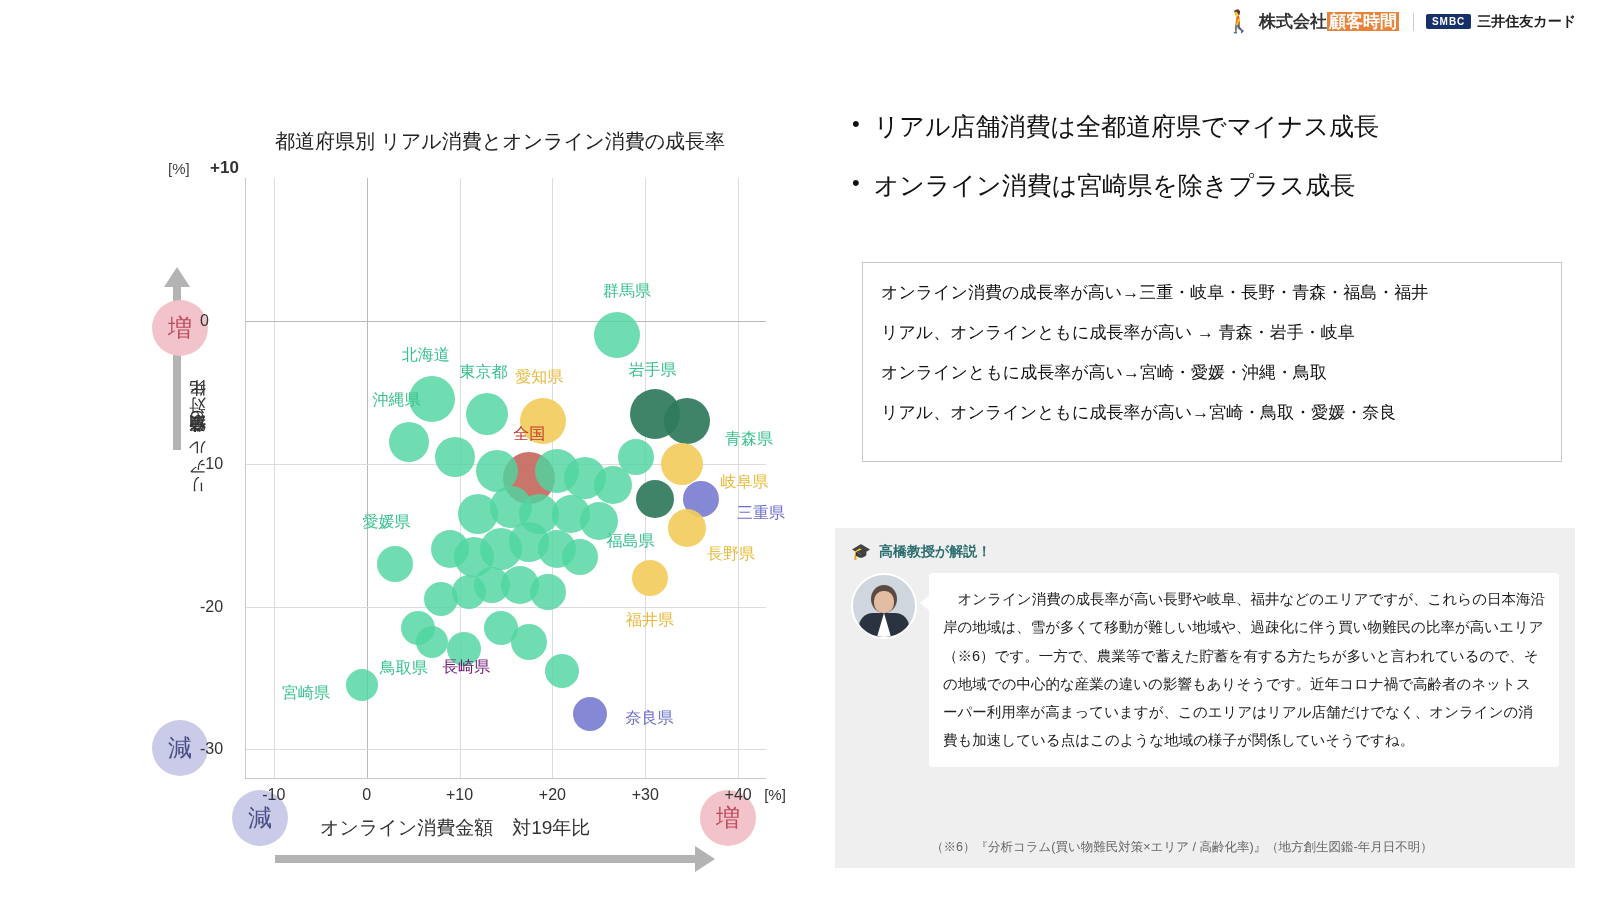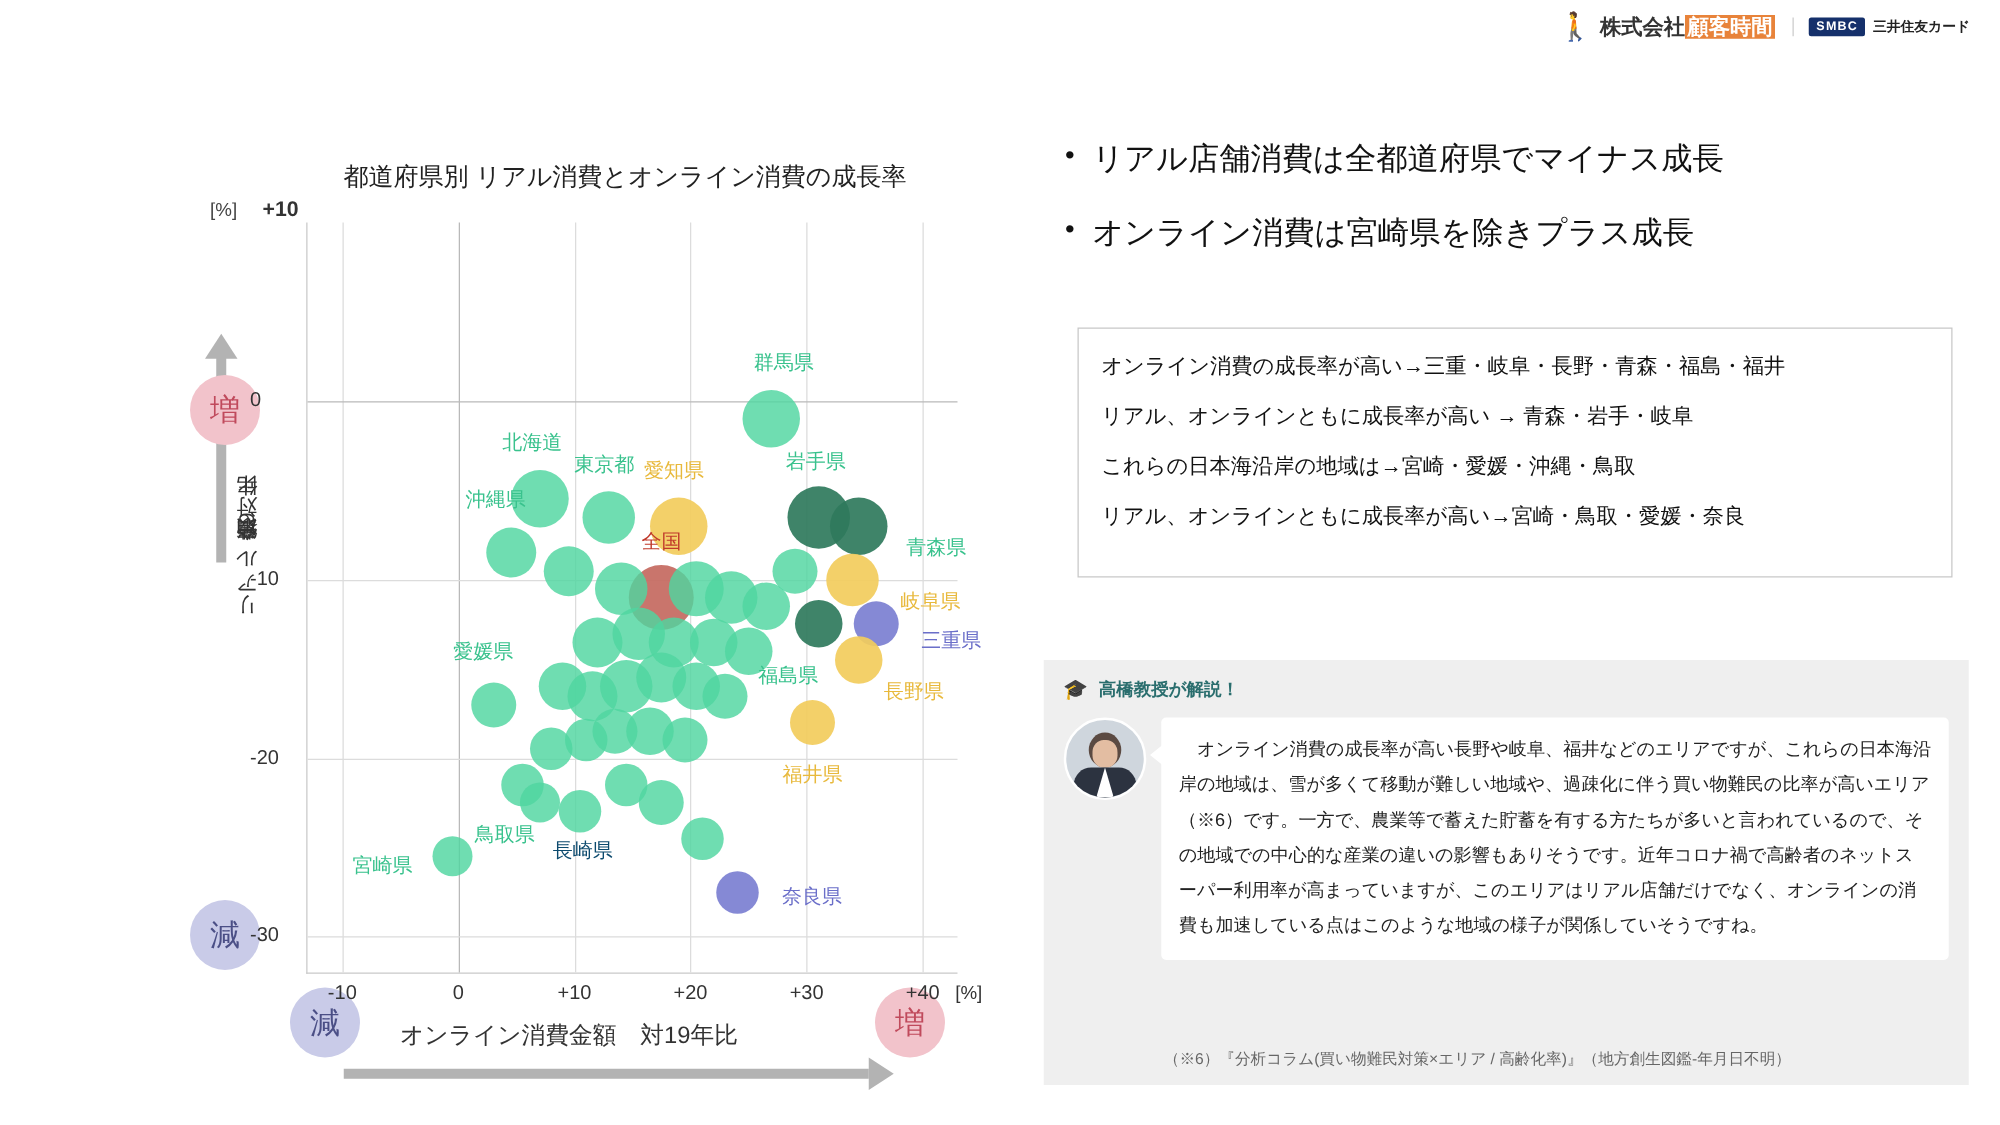--- a/index.html
+++ b/index.html
@@ -20,21 +20,21 @@
   .logos { position: absolute; right: 24px; top: 10px; display: flex; align-items: center; gap: 14px; }
   .logo-kyaku { display: flex; align-items: center; gap: 6px; }
   .logo-kyaku .mark { color: #e8833a; font-size: 22px; line-height: 1; }
   .logo-kyaku .txt { font-size: 17px; color: #333; font-weight: bold; }
   .logo-kyaku .txt .hl { background: #e8833a; color: #fff; padding: 0 2px; }
   .logo-smbc { display: flex; align-items: center; gap: 6px; border-left: 1px solid #ccc; padding-left: 12px; }
   .logo-smbc .badge {
     background: #15306b; color: #fff; font-size: 10px; font-weight: bold;
     padding: 2px 6px; border-radius: 2px; letter-spacing: 1px;
   }
-  .logo-smbc .smbc-txt { font-size: 11px; color: #222; font-weight: bold; }
+  .logo-smbc .smbc-txt { font-size: 14px; color: #222; font-weight: bold; }
 
   
   .chart-wrap { position: absolute; left: 60px; top: 110px; width: 780px; height: 760px; }
   .chart-title {
     position: absolute; left: 190px; top: 18px; width: 500px; text-align: center;
     font-size: 20px; color: #222;
   }
   .unit-pct { position: absolute; left: 108px; top: 50px; font-size: 15px; color: #444; }
   .plus10 { position: absolute; left: 150px; top: 48px; font-size: 17px; color: #333; font-weight: bold; }
 
@@ -236,42 +236,42 @@
         <div class="pt-label" style="left: 503.071px; top: 260.857px; color: rgb(57, 194, 141);">青森県</div>
         <div class="pt-label" style="left: 150.5px; top: 222.286px; color: rgb(57, 194, 141);">沖縄県</div>
         <div class="pt-label" style="left: 283.214px; top: 256px; color: rgb(192, 57, 43);">全国</div>
         <div class="pt-label" style="left: 498.429px; top: 303.714px; color: rgb(232, 185, 60);">岐阜県</div>
         <div class="pt-label" style="left: 515px; top: 335.429px; color: rgb(107, 111, 201);">三重県</div>
         <div class="pt-label" style="left: 384.571px; top: 363.429px; color: rgb(57, 194, 141);">福島県</div>
         <div class="pt-label" style="left: 485.071px; top: 376px; color: rgb(232, 185, 60);">長野県</div>
         <div class="pt-label" style="left: 403.929px; top: 442px; color: rgb(232, 185, 60);">福井県</div>
         <div class="pt-label" style="left: 140.571px; top: 343.714px; color: rgb(57, 194, 141);">愛媛県</div>
         <div class="pt-label" style="left: 157.786px; top: 490px; color: rgb(57, 194, 141);">鳥取県</div>
-        <div class="pt-label" style="left: 220.214px; top: 503px; color: #0c4a6e;">長崎県</div>
+        <div class="pt-label" style="left: 220.214px; top: 489px; color: #701a75;">長崎県</div>
         <div class="pt-label" style="left: 60.0714px; top: 515.143px; color: rgb(57, 194, 141);">宮崎県</div>
         <div class="pt-label" style="left: 403.571px; top: 539.714px; color: rgb(107, 111, 201);">奈良県</div>
       </div>
 
   </div>
 
   <div class="bullets">
     <div class="bullet">
       <span class="dot">•</span>
       <span>リアル店舗消費は全都道府県でマイナス成長</span>
     </div>
     <div class="bullet">
       <span class="dot">•</span>
       <span>オンライン消費は宮崎県を除きプラス成長</span>
     </div>
   </div>
 
   <div class="findings">
     <p class="finding">オンライン消費の成長率が高い→三重・岐阜・長野・青森・福島・福井</p>
     <p class="finding">リアル、オンラインともに成長率が高い → 青森・岩手・岐阜</p>
-    <p class="finding">これらの日本海沿岸の地域は→宮崎・愛媛・沖縄・鳥取</p>
+    <p class="finding">オンラインともに成長率が高い→宮崎・愛媛・沖縄・鳥取</p>
     <p class="finding">リアル、オンラインともに成長率が高い→宮崎・鳥取・愛媛・奈良</p>
   </div>
 
   <div class="comment">
     <div class="comment-head">
       <span class="cap-icon">🎓</span>
       <span>高橋教授が解説！</span>
     </div>
     <div class="comment-body">
       <div class="avatar">

